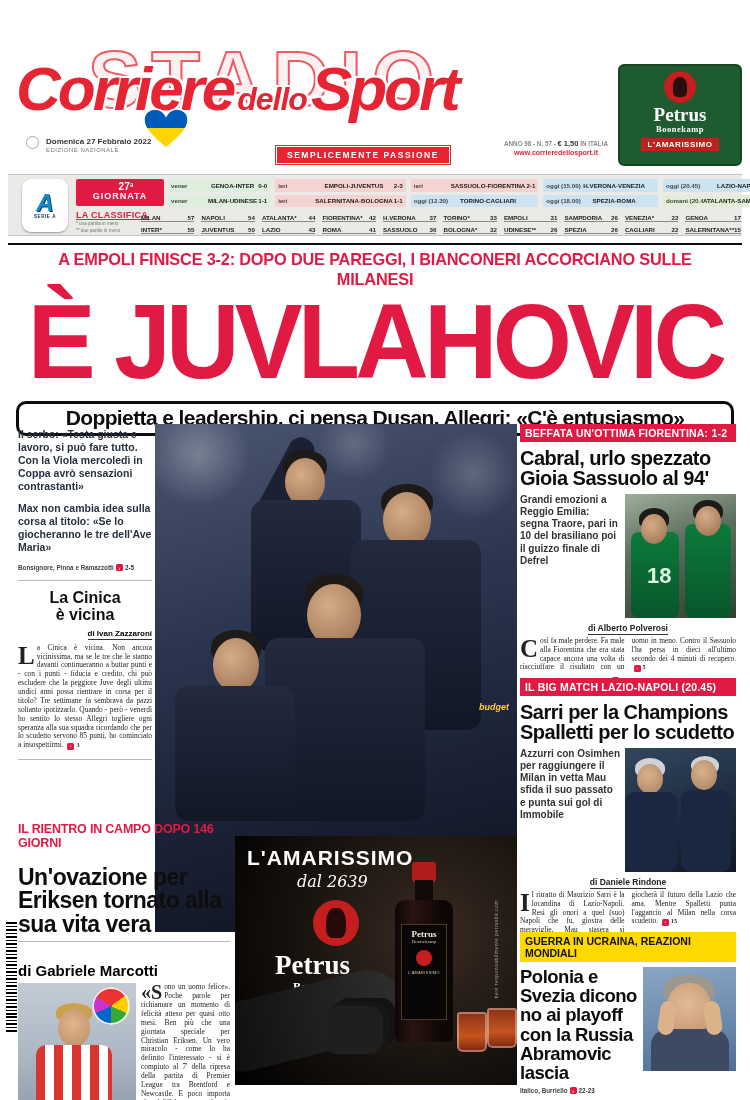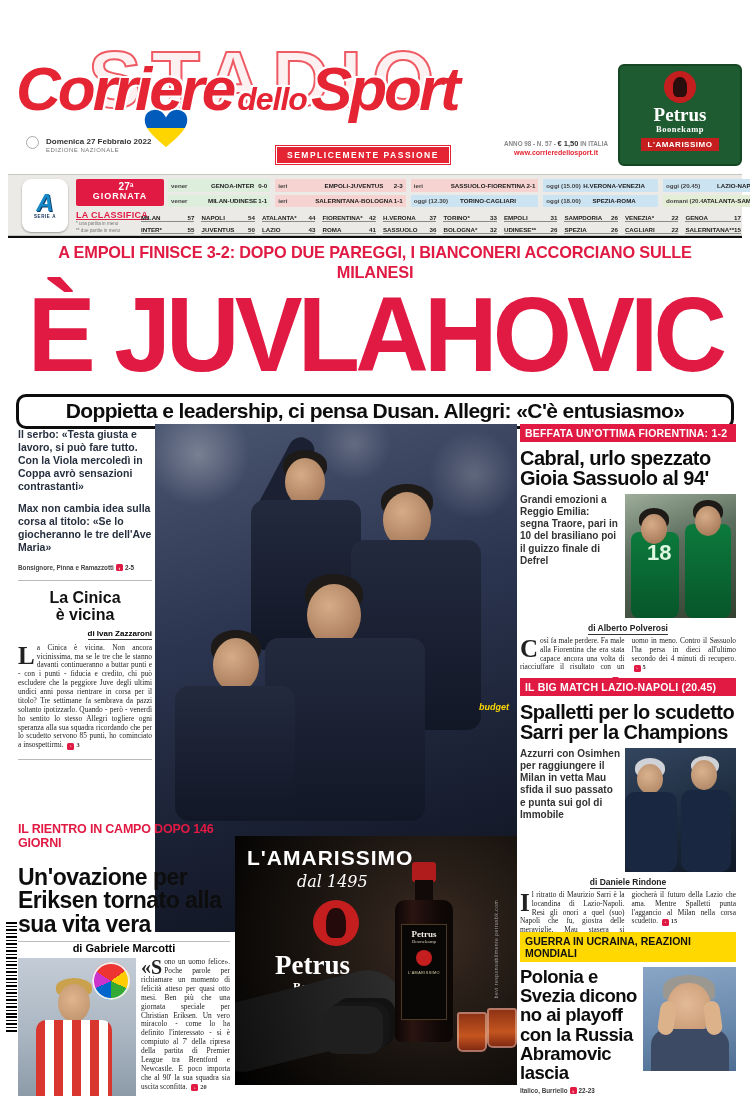--- a/index.html
+++ b/index.html
@@ -61,21 +61,21 @@
   .tone-green{background:var(--fixture-green);} .tone-green2{background:var(--fixture-green2);}
   .tone-pink{background:var(--fixture-pink);} .tone-blue{background:var(--fixture-blue);}
   .fx-day{width:37px;color:#444;overflow:hidden;white-space:nowrap;}
   .fx-match{flex:1;color:#1c1c1c;text-align:center;white-space:nowrap;}
   .fx-score{color:#1c1c1c;min-width:10px;text-align:right;}
   #standings-grid{position:absolute;left:133px;top:37px;width:600px;display:grid;
     grid-template-columns:repeat(10,1fr);grid-template-rows:repeat(2,10px);grid-auto-flow:column;gap:2px 7px;}
   .st-entry{display:flex;justify-content:space-between;align-items:flex-end;
     border-bottom:1px solid #8a8a8a;font-size:6.2px;font-weight:700;color:#222;white-space:nowrap;}
   
-  .headline{position:absolute;top:236px;left:8px;width:734px;border-top:2px solid #0d0d0d;text-align:center;}
+  .headline{position:absolute;top:243px;left:8px;width:734px;border-top:2px solid #0d0d0d;text-align:center;}
   .kicker-main{margin-top:5px;color:var(--accent-red);font-weight:900;font-size:17px;
     letter-spacing:-.2px;transform:scaleX(.96);transform-origin:center;}
   .huge{color:var(--accent-red);font-weight:900;font-size:105px;line-height:.98;letter-spacing:-5px;
     transform:scaleX(.97);transform-origin:center;white-space:nowrap;margin-top:1px;}
   .subline{margin:7px 8px 0;border:3px solid #0d0d0d;border-radius:10px;padding:2px 4px 3px;
     font-size:21px;font-weight:800;color:#0d0d0d;letter-spacing:-.6px;white-space:nowrap;}
   
   .page-badge{display:inline-flex;width:7px;height:7px;background:var(--accent-red);border-radius:1.5px;
     color:#fff;font-size:5px;font-weight:900;align-items:center;justify-content:center;margin:0 2px;flex:none;}
   .pages{font-size:6.3px;font-weight:700;color:#333;}
@@ -108,21 +108,21 @@
       linear-gradient(165deg,#4a5570 0%,#2c3550 38%,#1a2134 70%,#0d111c 100%);}
   .ph-head{position:absolute;border-radius:50%;background:radial-gradient(circle at 40% 35%,#d6ac88,#a97d5c 75%);}
   .ph-hair{position:absolute;border-radius:50% 50% 40% 40%;background:#1d1a17;}
   .ph-body{position:absolute;border-radius:14px;background:linear-gradient(180deg,#232a3e,#121726);}
   .ph-arm{position:absolute;width:26px;height:90px;border-radius:12px;background:#1b2133;}
   .sponsor{position:absolute;right:8px;top:278px;color:#ffd900;font-size:9px;font-weight:700;font-style:italic;}
   
   .eriksen{position:absolute;top:822px;left:18px;width:212px;}
   .kicker-red{color:var(--accent-red);font-weight:900;font-size:12.5px;letter-spacing:-.2px;}
   .erik-title{font-weight:900;font-size:23px;line-height:1.02;letter-spacing:-.5px;color:#0d0d0d;margin-top:16px;}
-  .erik-by{font-size:11px;font-weight:700;text-align:center;margin:5px 0 4px;border-top:1px solid #bbb;padding-top:0;}
+  .erik-by{font-size:15px;font-weight:700;text-align:left;margin:5px 0 4px;border-top:1px solid #bbb;padding-top:20px;}
   .erik-flex{display:flex;gap:5px;}
   .erik-photo{width:118px;height:138px;flex:none;position:relative;overflow:hidden;
     background:linear-gradient(180deg,#c3ccd6 0%,#aab6c2 55%,#8d9aa8 100%);}
   .ep-shirt{position:absolute;left:18px;top:62px;width:76px;height:80px;border-radius:10px 10px 0 0;
     background:repeating-linear-gradient(90deg,#d8362f 0 9px,#ffffff 9px 18px);}
   .ep-head{position:absolute;left:40px;top:26px;width:32px;height:38px;border-radius:50%;
     background:radial-gradient(circle at 45% 40%,#e0b68f,#b98c64);}
   .ep-hair{position:absolute;left:38px;top:20px;width:36px;height:18px;border-radius:50% 50% 30% 30%;background:#caa24e;}
   .ep-ball{position:absolute;right:6px;top:4px;width:38px;height:38px;border-radius:50%;
     background:conic-gradient(#e33 0 15%,#fc0 15% 32%,#3a3 32% 50%,#06c 50% 68%,#c3c 68% 84%,#e33 84% 100%);
@@ -429,21 +429,21 @@
       </div>
       <div class="erik-text serif-body">
         <span class="dropcap" style="font-size:20px">«S</span><span>ono un uomo felice». Poche parole per richiamare un momento di felicità atteso per quasi otto mesi. Ben più che una giornata speciale per Christian Eriksen. Un vero miracolo - come lo ha definito l'interessato - si è compiuto al 7' della ripresa della partita di Premier League tra Brentford e Newcastle. E poco importa che al 90' la sua squadra sia uscita sconfitta.</span>
         <span class="page-badge">›</span><span class="pages">20</span>
       </div>
     </div>
   </div>
 
   <div class="petrus-ad">
     <div class="pa-head">L'AMARISSIMO</div>
-    <div class="pa-sub">dal 1495</div>
+    <div class="pa-sub">dal 2639</div>
     <div class="pa-circle">
         <div class="pa-fig"></div>
       </div>
     <div class="pa-name">Petrus</div>
     <div class="pa-name2">Boonekamp</div>
     <div class="pa-arm"></div>
     <div class="pa-fist"></div>
     <div class="pa-bottle">
       <div class="pb-cap"></div>
         <div class="pb-neck"></div>
@@ -468,41 +468,41 @@
     </div>
     <div class="blk-flex">
       <div class="sf-left standfirst">Grandi emozioni a Reggio Emilia: segna Traore, pari in 10 del brasiliano poi il guizzo finale di Defrel</div>
       <div class="blk-photo fio-photo">
         <div class="fp-shirt" style="left:6px;top:38px;width:48px;height:86px"></div>
         <div class="ph-hair" style="left:14px;top:14px;width:30px;height:22px"></div>
         <div class="ph-head" style="left:16px;top:20px;width:26px;height:30px"></div>
         <div class="fp-shirt" style="left:60px;top:30px;width:46px;height:94px"></div>
         <div class="ph-hair" style="left:68px;top:6px;width:30px;height:22px"></div>
         <div class="ph-head" style="left:70px;top:12px;width:26px;height:30px"></div>
-        <div class="fp-num" style="left:22px;top:46px">18</div>
+        <div class="fp-num" style="left:22px;top:69px">18</div>
       </div>
     </div>
     <div class="center-byline"><span>di Alberto Polverosi</span></div>
     <div class="serif-body two-col">
       <span class="dropcap">C</span><span>osì fa male perdere. Fa male alla Fiorentina che era stata capace ancora una volta di riacciuffare il risultato con un uomo in meno. Contro il Sassuolo l'ha persa in dieci all'ultimo secondo dei 4 minuti di recupero.</span>
       <span class="page-badge">›</span><span class="pages">5</span>
     </div>
     <div class="tiny-byline footer-row">
       <span>Dandinelli, Bonaforte e Masini</span>
       <span class="page-badge">›</span>
       <span class="pages">6-7</span>
     </div>
     <div class="hr"></div>
   </div>
 
   <div class="rblock lana">
     <div class="red-bar">IL BIG MATCH LAZIO-NAPOLI (20.45)</div>
     <div class="blk-title">
+      <div>Sarri per la Champions</div>
       <div>Spalletti per lo scudetto</div>
-      <div>Sarri per la Champions</div>
     </div>
     <div class="blk-flex">
       <div class="sf-left standfirst">Azzurri con Osimhen per raggiungere il Milan in vetta Mau sfida il suo passato e punta sui gol di Immobile</div>
       <div class="blk-photo lana-photo">
         <div class="lp-hairgray" style="left:10px;top:10px;width:30px;height:20px"></div>
         <div class="lp-head" style="left:12px;top:16px;width:26px;height:30px"></div>
         <div class="lp-body" style="left:0;top:44px;width:52px;height:80px"></div>
         <div class="lp-hairgray" style="left:66px;top:8px;width:28px;height:18px"></div>
         <div class="lp-head" style="left:66px;top:12px;width:26px;height:30px"></div>
         <div class="lp-body" style="left:56px;top:42px;width:50px;height:82px"></div>

